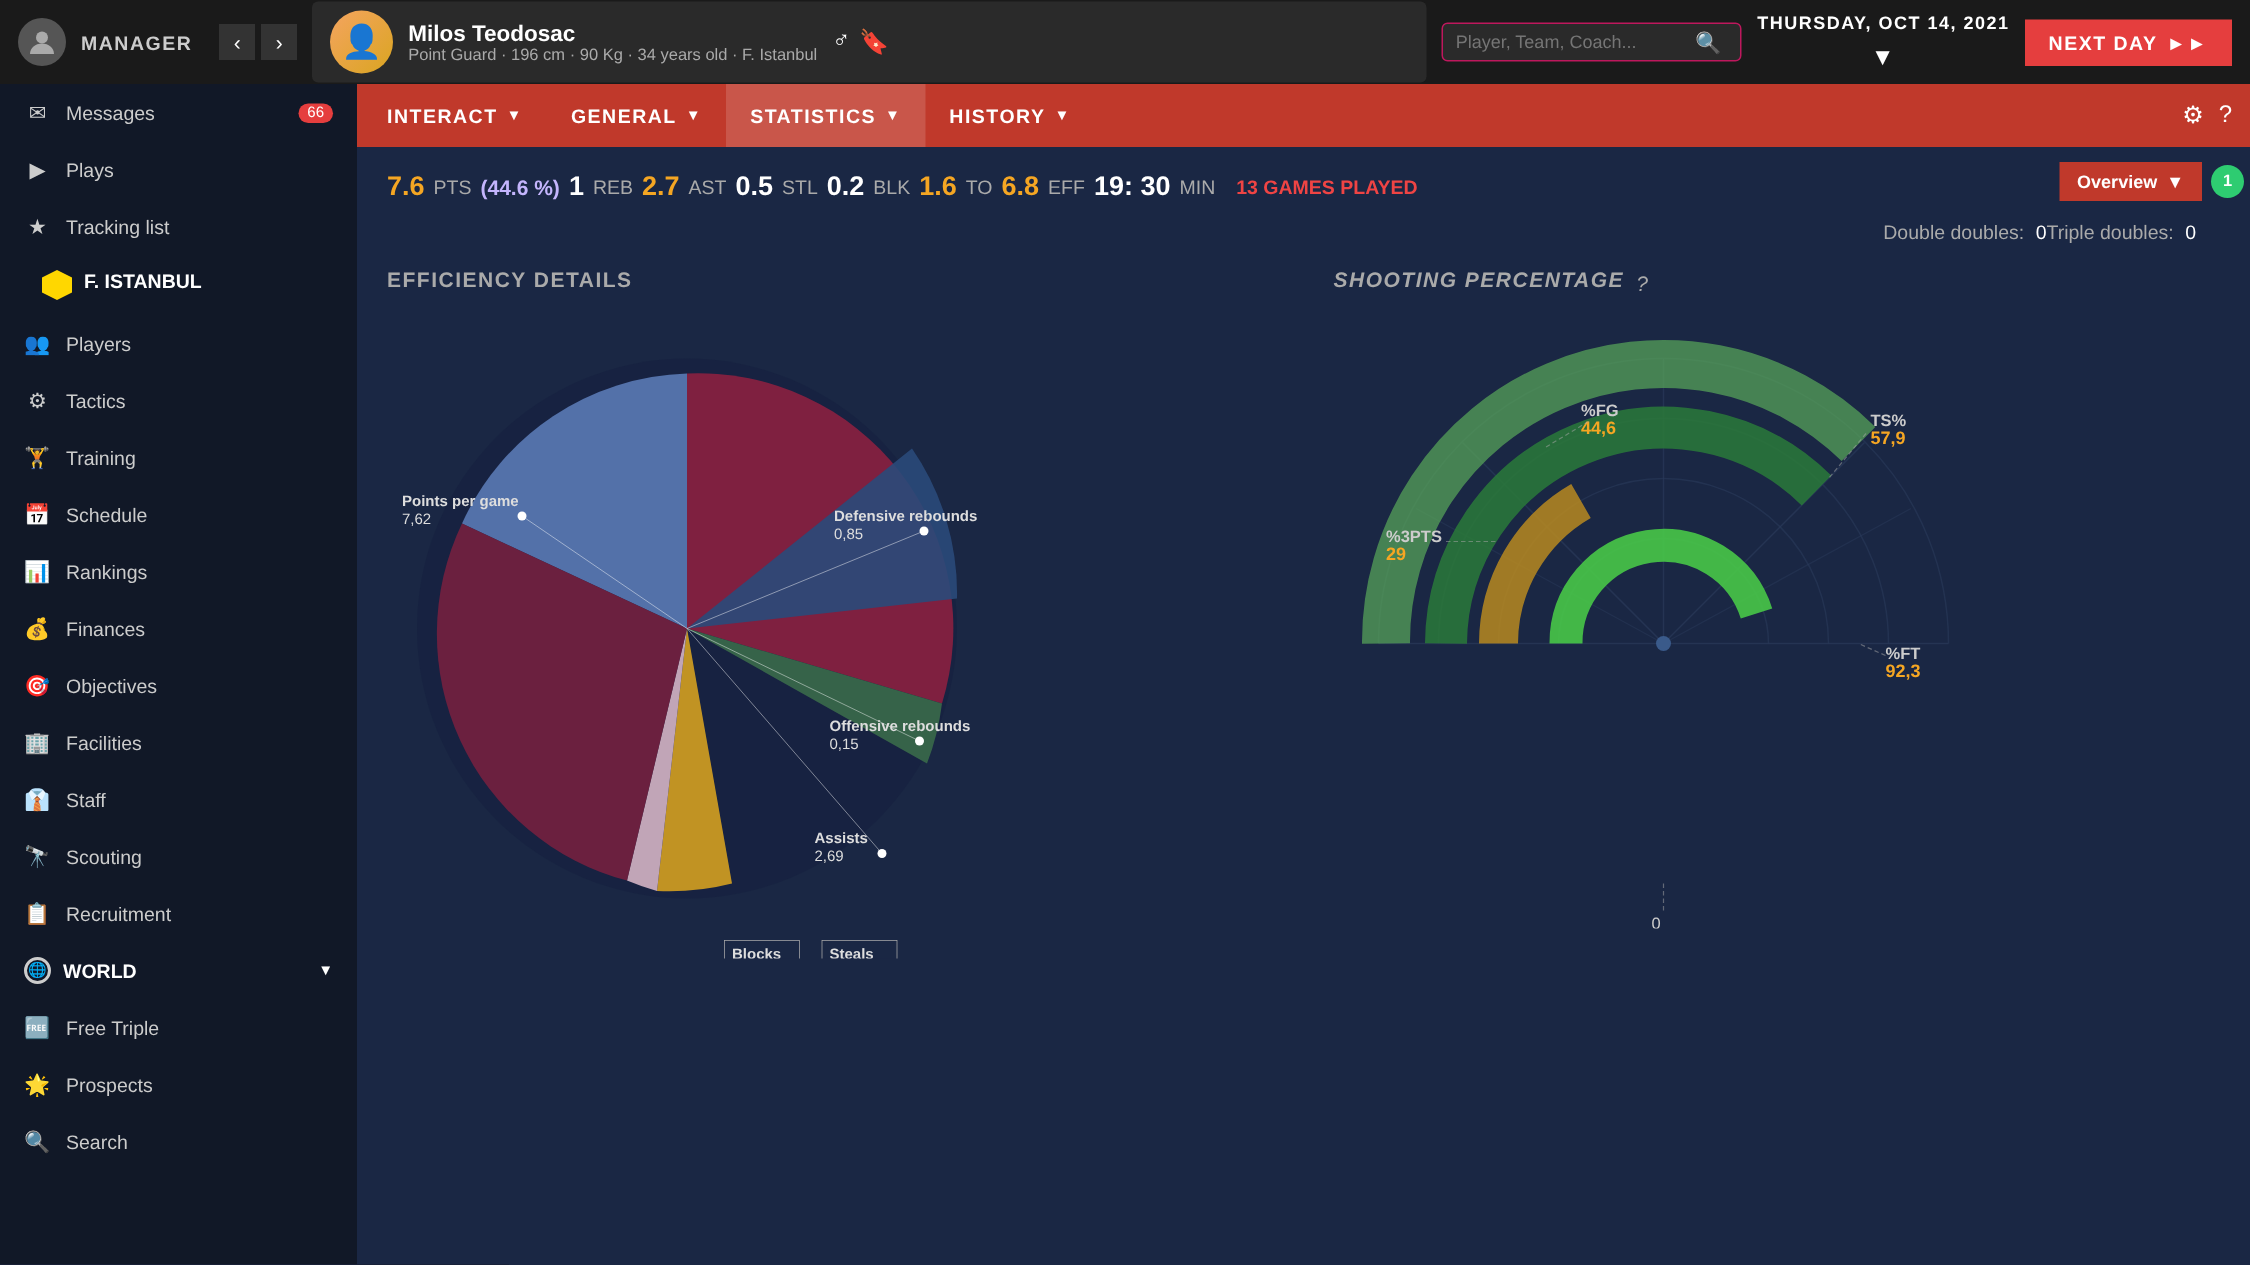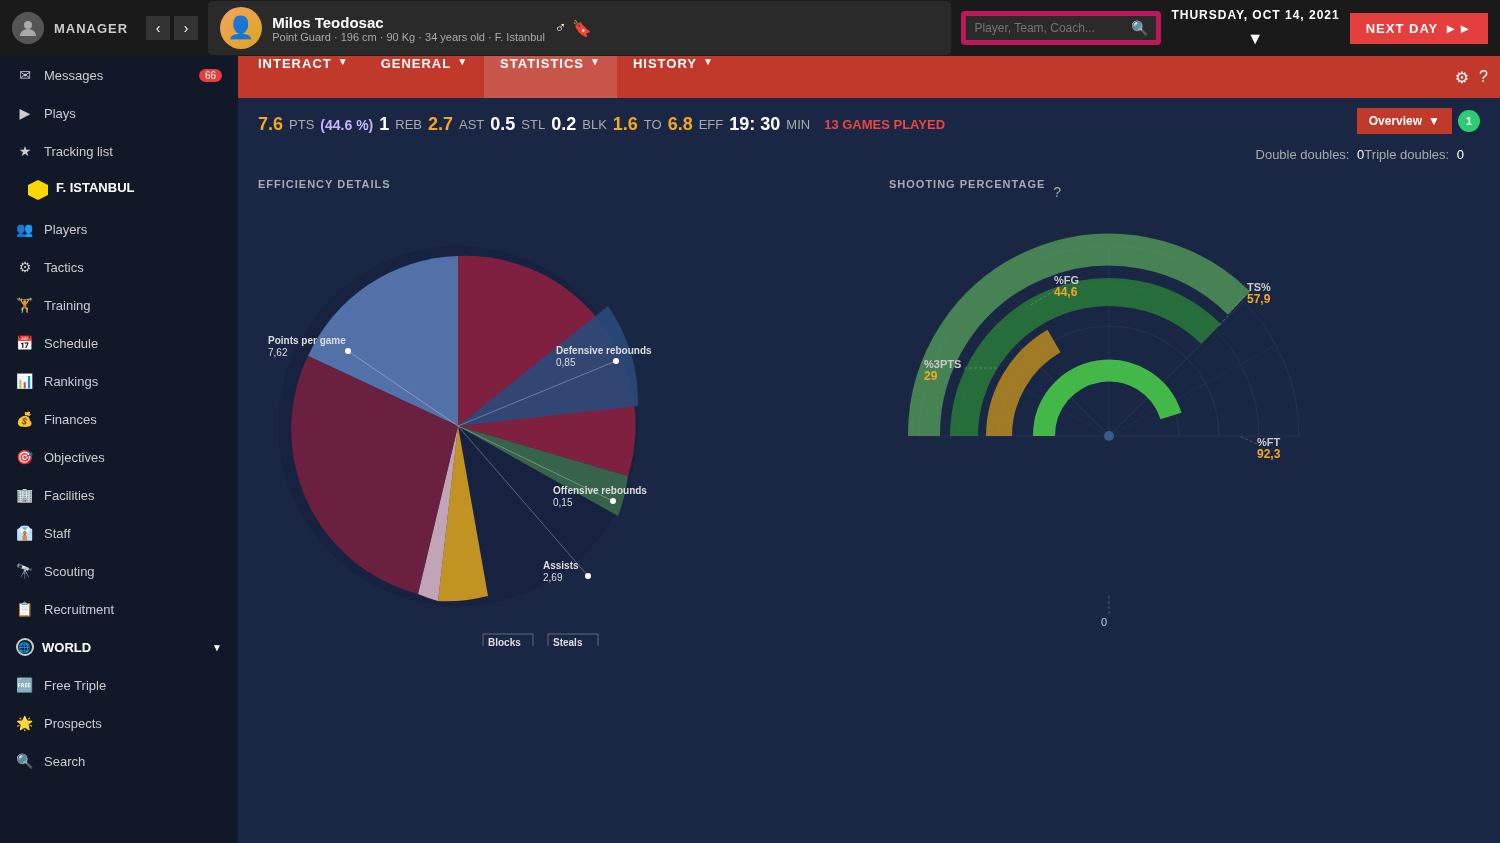--- a/index.html
+++ b/index.html
@@ -28,21 +28,21 @@
     .player-avatar {
       width: 42px; height: 42px; background: linear-gradient(135deg, #f4a460, #daa520); border-radius: 50%;
       display: flex; align-items: center; justify-content: center; font-size: 18px; overflow: hidden; position: relative;
     }
     .player-avatar::after { content: '👤'; font-size: 22px; }
     .player-info { display: flex; flex-direction: column; }
     .player-name { font-size: 15px; font-weight: bold; color: #fff; }
     .player-details { font-size: 11px; color: #aaa; }
     .player-icons { display: flex; gap: 6px; align-items: center; }
     .search-bar {
-      display: flex; align-items: center; background: #2a2a2a; border: 5px solid #be185d; border-radius: 4px; padding: 4px 8px; width: 200px;
+      display: flex; align-items: center; background: #2a2a2a; border: 1px solid #be185d; border-radius: 4px; padding: 4px 8px; width: 200px;
     }
     .search-bar input { background: none; border: none; color: #aaa; font-size: 12px; outline: none; width: 160px; }
     .search-bar .search-icon { color: #aaa; font-size: 14px; }
     .date-section { display: flex; align-items: center; gap: 8px; color: #fff; font-size: 12px; font-weight: bold; letter-spacing: 1px; flex-direction: column; }
     .next-day-btn {
       background: #e53e3e; color: #fff; border: none; padding: 8px 16px; font-size: 13px; font-weight: bold;
       letter-spacing: 1px; cursor: pointer; display: flex; align-items: center; gap: 6px;
     }
 
     
@@ -69,35 +69,35 @@
     .world-icon { width: 18px; height: 18px; border: 2px solid #ccc; border-radius: 50%; display: flex; align-items: center; justify-content: center; font-size: 10px; }
 
     
     .content-area { flex: 1; display: flex; flex-direction: column; background: #1a2744; overflow: hidden; }
 
     
     .tab-bar {
       background: #c0392b; display: flex; align-items: center; height: 42px; flex-shrink: 0; padding: 0 4px;
     }
     .tab-item {
-      display: flex; align-items: flex-start; gap: 6px; padding: 0 16px; height: 100%; color: #fff; font-size: 13px;
+      display: flex; align-items: center; gap: 6px; padding: 0 16px; height: 100%; color: #fff; font-size: 13px;
       font-weight: bold; letter-spacing: 1px; cursor: pointer; text-transform: uppercase;
     }
     .tab-item.active { background: rgba(255,255,255,0.15); }
     .tab-chevron { font-size: 10px; }
     .tab-spacer { flex: 1; }
     .tab-icons { display: flex; align-items: center; gap: 10px; padding-right: 8px; }
     .tab-icon-btn { background: none; border: none; color: #fff; font-size: 16px; cursor: pointer; }
 
     
     .stats-page { flex: 1; overflow-y: auto; padding: 0; position: relative; background: #1a2744; }
 
     
     .overview-dropdown {
-      position: absolute; top: 10px; right: 20px; z-index: 10;
+      position: absolute; top: 10px; right: 4px; z-index: 10;
       display: flex; align-items: center; gap: 6px;
     }
     .overview-select {
       background: #c0392b; color: #fff; border: none; padding: 6px 12px; font-size: 12px;
       font-weight: bold; cursor: pointer; display: flex; align-items: center; gap: 6px;
     }
     .notification-bubble {
       background: #2ecc71; color: #fff; border-radius: 50%; width: 22px; height: 22px;
       display: flex; align-items: center; justify-content: center; font-size: 11px; font-weight: bold;
     }
@@ -115,21 +115,21 @@
       font-size: 13px; color: #aaa;
     }
     .doubles-row span.val { color: #fff; margin-left: 4px; }
 
     
     .charts-row {
       display: flex; padding: 0 20px; gap: 40px; flex: 1;
     }
     .chart-section { flex: 1; }
     .chart-title {
-      font-size: 11px; font-weight: bold; color: #aaa; letter-spacing: 1px; margin-bottom: 16px; text-transform: uppercase;
+      font-size: 14px; font-weight: bold; color: #aaa; letter-spacing: 1px; margin-bottom: 5px; text-transform: uppercase;
     }
     .chart-help { color: #aaa; font-size: 14px; cursor: pointer; }
 
     svg text { font-family: Arial, sans-serif; }
   </style>
 </head>
 <body>
 
 <div class="top-bar">
   <div class="manager-logo">
@@ -370,21 +370,21 @@
             <text x="295" y="440" fill="#ddd" font-size="10" font-weight="bold">Steals</text>
             <text x="295" y="452" fill="#ddd" font-size="10">0,46</text>
 
             <rect x="225" y="428" width="50" height="18" fill="#1a2744" stroke="#aaa" stroke-width="0.5"></rect>
             <text x="230" y="440" fill="#ddd" font-size="10" font-weight="bold">Blocks</text>
             <text x="230" y="452" fill="#ddd" font-size="10">0,15</text>
           </svg>
         </div>
 
         <div class="chart-section" style="display:flex;flex-direction:column;">
-          <div style="display:flex;align-items:center;gap:8px;">
+          <div style="display:flex;align-items:center;gap:8px;font-style:italic;">
             <div class="chart-title">SHOOTING PERCENTAGE</div>
             <span class="chart-help">?</span>
           </div>
           <svg width="440" height="420" viewBox="0 0 440 420">
 
             <g transform="translate(220,230)">
 
               <path d="M-190,0 A190,190 0 0,1 190,0" fill="none" stroke="#2a3a5a" stroke-width="1" opacity="0.6"></path>
               <path d="M-150,0 A150,150 0 0,1 150,0" fill="none" stroke="#2a3a5a" stroke-width="1" opacity="0.6"></path>
               <path d="M-110,0 A110,110 0 0,1 110,0" fill="none" stroke="#2a3a5a" stroke-width="1" opacity="0.6"></path>

